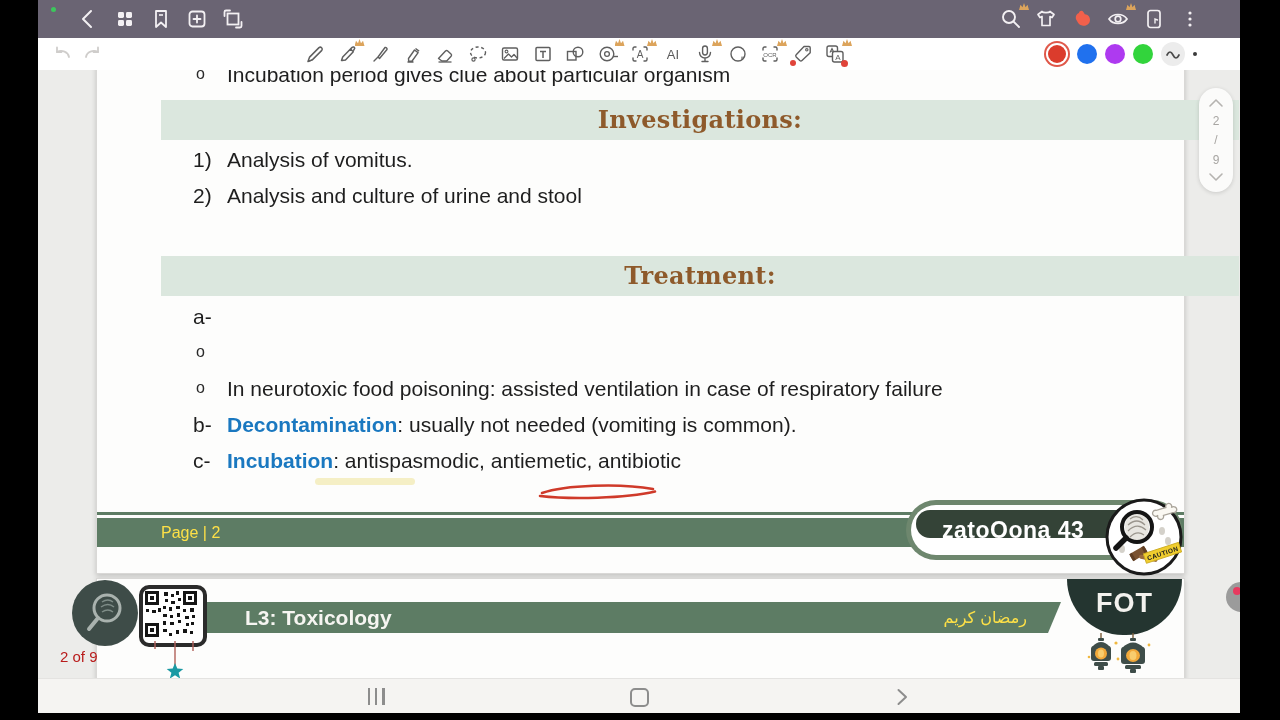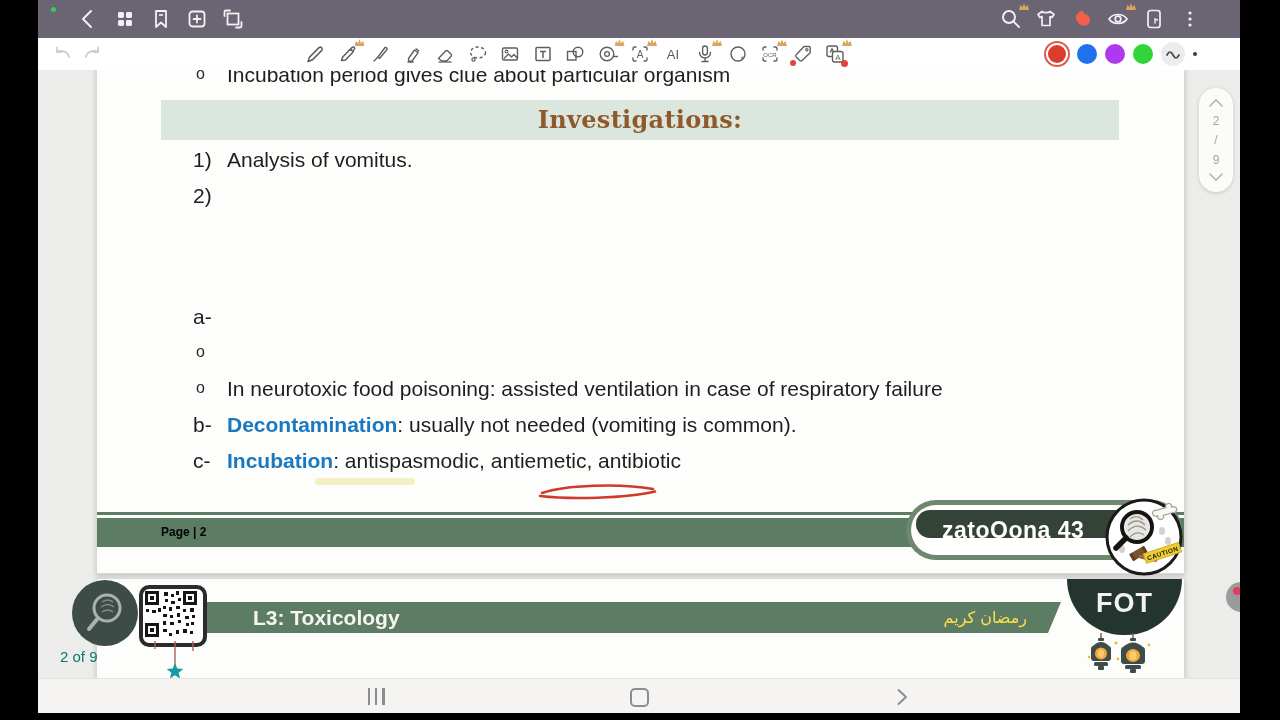--- a/index.html
+++ b/index.html
@@ -29,43 +29,43 @@
   
   #canvas{position:absolute;left:0;top:70px;width:1202px;height:608px;background:#ececea;overflow:hidden;}
   .page{position:absolute;left:58px;width:1087px;background:#fdfdfc;border:1px solid #d9d8d6;box-shadow:0 2px 5px rgba(0,0,0,.18);}
   #page2{top:-20px;height:522px;}
   #page3{top:508px;height:180px;}
   .doc-line{position:absolute;left:0;width:100%;height:26px;font-size:21px;color:#1e1e1e;}
   .doc-line .marker{position:absolute;left:96px;top:0;}
   .doc-line .marker.bullet{font-size:16px;top:2px;left:99px;color:#2a2a2a;}
   .doc-line .content{position:absolute;left:130px;top:0;white-space:nowrap;}
   .lead{color:#1a78c0;font-weight:bold;}
-  .band{position:absolute;left:64px;width:958px;height:40px;background:#dbe7de;
+  .band{position:absolute;left:64px;width:1078px;height:40px;background:#dbe7de;
         font-family:"DejaVu Serif",serif;font-weight:bold;font-size:24px;color:#8e5a2b;
         text-align:center;line-height:40px;letter-spacing:.3px;}
   .footer-thin{position:absolute;left:0;top:461px;width:100%;height:3px;background:#5d7c64;}
   .footer-bar{position:absolute;left:0;top:467px;width:100%;height:29px;background:#5d7c64;}
-  .footer-bar span{position:absolute;left:64px;top:0;line-height:29px;font-size:12px;font-weight:bold;color:#000000;}
+  .footer-bar span{position:absolute;left:64px;top:0;line-height:29px;font-size:16px;font-weight:normal;color:#fde047;}
   .smudge{position:absolute;left:218px;top:427px;width:100px;height:7px;background:rgba(236,222,130,.45);border-radius:4px;}
   
   .badge-outer{position:absolute;left:809px;top:449px;width:276px;height:60px;border-radius:30px;background:#6e876e;}
   .badge-white{position:absolute;left:814px;top:454px;width:266px;height:50px;border-radius:25px;background:#fff;}
   .badge-dark{position:absolute;left:819px;top:459px;width:256px;height:28px;border-radius:20px;background:#344337;}
   .badge-dark span{display:block;padding-left:26px;line-height:40px;font-size:23px;font-weight:bold;color:#fff;letter-spacing:.5px;}
   .badge-logo{position:absolute;left:1007px;top:446px;width:80px;height:80px;}
   
   .qr-box{position:absolute;left:42px;top:6px;width:60px;height:54px;background:#fff;border:4px solid #2b2b2b;border-radius:10px;}
   .banner{position:absolute;left:60px;top:23px;width:904px;height:31px;background:#5d7c64;
           clip-path:polygon(0 0,100% 0,calc(100% - 13px) 100%,0 100%);}
-  .banner .lec{position:absolute;left:96px;top:0;line-height:31px;font-size:21px;font-weight:bold;color:#f6f5f1;text-align:center;}
+  .banner .lec{position:absolute;left:88px;top:0;line-height:31px;font-size:21px;font-weight:bold;color:#f6f5f1;text-align:center;}
   .banner .rmdn{position:absolute;right:34px;top:0;line-height:31px;font-size:16px;color:#fde047;font-family:"DejaVu Sans",sans-serif;}
   .fot{position:absolute;left:970px;top:0;width:115px;height:56px;background:#243530;border-radius:0 0 58px 58px;
        text-align:center;color:#f3f2ee;font-weight:bold;font-size:27px;line-height:48px;letter-spacing:1px;}
   
-  .pagestatus{position:absolute;left:22px;top:578px;font-size:15px;color:#0f766e;}
+  .pagestatus{position:absolute;left:22px;top:578px;font-size:15px;color:#b91c1c;}
   .pager{position:absolute;left:1161px;top:18px;width:34px;height:104px;background:#fbfbfa;border-radius:17px;
          box-shadow:0 1px 4px rgba(0,0,0,.15);display:flex;flex-direction:column;align-items:center;justify-content:space-between;
          padding:10px 0;box-sizing:border-box;color:#a7a5a2;font-size:12px;}
   .recbtn{position:absolute;left:1188px;top:512px;width:30px;height:30px;border-radius:50%;background:#9b9b9b;}
   .recbtn i{position:absolute;left:7px;top:5px;width:8px;height:8px;border-radius:50%;background:#e8395f;}
   
   #navbar{position:absolute;left:0;top:678px;width:100%;height:35px;background:#f5f4f2;border-top:1px solid #e4e3e1;}
   .nav-lines{position:absolute;left:330px;top:9px;display:flex;gap:5px;}
   .nav-lines i{display:block;width:2.2px;height:17px;background:#8d8d8d;}
   .nav-square{position:absolute;left:592px;top:9px;width:15px;height:15px;border:2.2px solid #8d8d8d;border-radius:5px;}
@@ -288,22 +288,24 @@
       </div>
 
       <div class="band" style="top:49px">Investigations:</div>
 
       <div class="doc-line" style="top:97px">
         <span class="marker">1)</span>
         <span class="content">Analysis of vomitus.</span>
       </div>
       <div class="doc-line" style="top:133px">
         <span class="marker">2)</span>
-      </div>
-
+        <span class="content">Analysis and culture of urine and stool</span>
+      </div>
+
+      <div class="band" style="top:205px">Treatment:</div>
 
       <div class="doc-line" style="top:254px">
         <span class="marker">a-</span>
       </div>
       <div class="doc-line" style="top:290px">
         <span class="marker bullet">o</span>
       </div>
       <div class="doc-line" style="top:326px">
         <span class="marker bullet">o</span>
         <span class="content"><span class="lead"></span><span>In neurotoxic food poisoning: assisted ventilation in case of respiratory failure</span></span>

